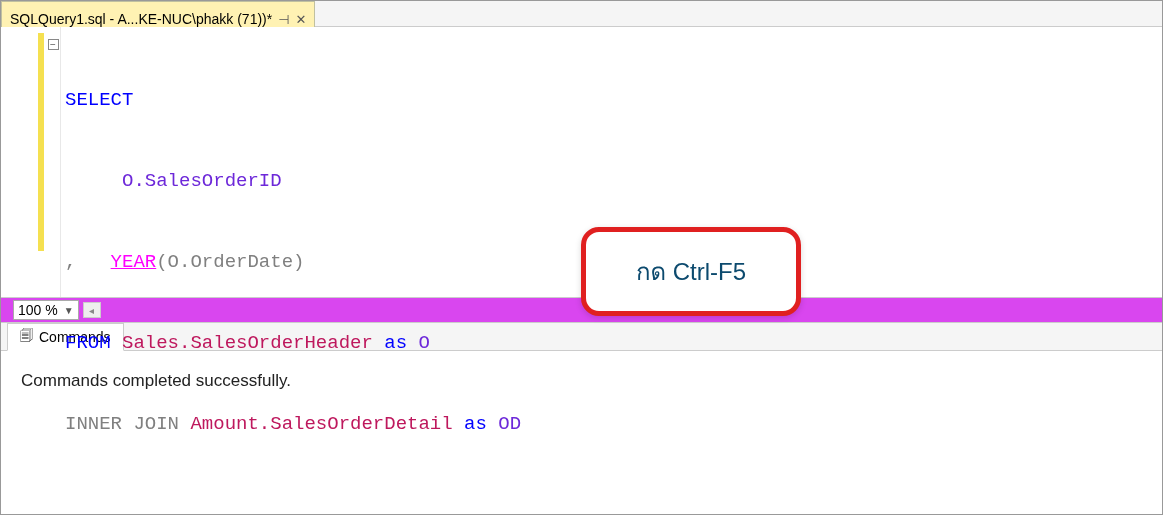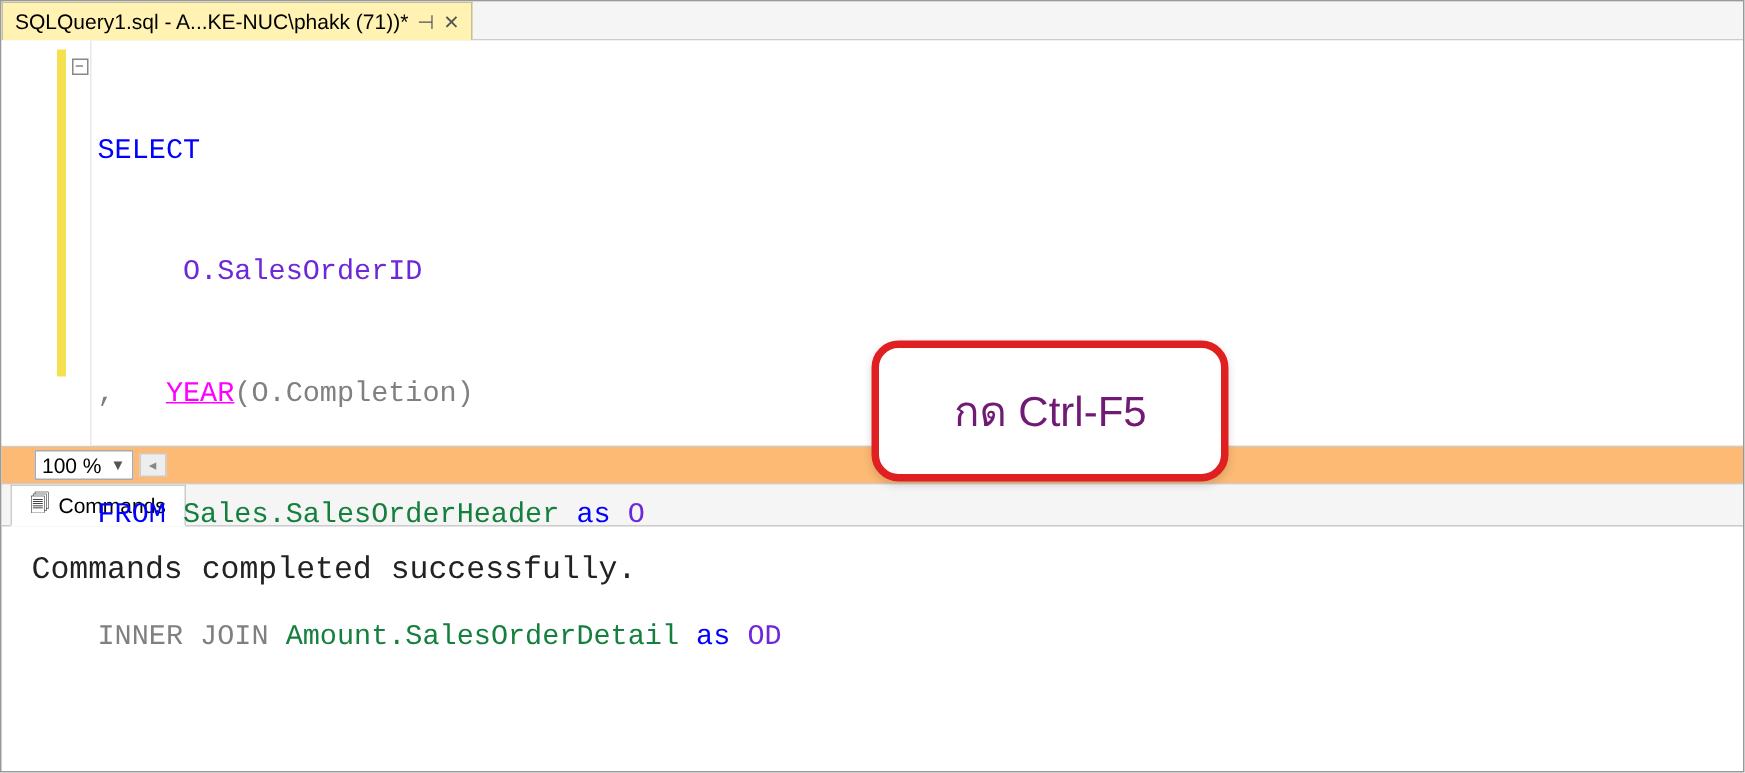--- a/index.html
+++ b/index.html
@@ -15,21 +15,21 @@
 
     .tab-bar {
       display: flex;
       align-items: center;
       background: #f5f5f5;
       border-bottom: 1px solid #ccc;
       height: 26px;
     }
     .tab {
       display: flex;
-      align-items: center;
+      align-items: flex-end;
       height: 26px;
       padding: 0 8px;
       background: #fff2b3;
       border: 1px solid #c0c0a0;
       border-bottom: none;
       font-size: 14px;
       gap: 6px;
     }
     .tab .pin-icon, .tab .close-icon {
       color: #555;
@@ -78,46 +78,46 @@
       padding: 6px 4px;
       font-family: Consolas, 'Courier New', monospace;
       font-size: 19px;
       line-height: 27px;
       white-space: pre;
       color: #333;
       position: relative;
     }
     .code-line { display: block; min-height: 27px; }
     .kw-blue { color: #0000ff; }
-    .kw-teal { color: #15803d; }
+    .kw-teal { color: #be185d; }
     .kw-magenta { color: #ff00ff; text-decoration: underline; }
     .kw-gray { color: #808080; }
     .kw-black { color: #6d28d9; }
 
     .callout {
       position: absolute;
       border: 5px solid #e02020;
       border-radius: 18px;
       padding: 20px 50px;
       background: #fff;
-      font-size: 28px;
-      color: #701a75;
+      font-size: 24px;
+      color: #0c4a6e;
       top: 200px;
       left: 580px;
       box-shadow: 0 2px 6px rgba(0,0,0,0.15);
     }
 
     .zoom-bar {
       height: 26px;
       display: flex;
       align-items: center;
       border-top: 1px solid #ccc;
       border-bottom: 1px solid #ccc;
-      background: #fdba74;
-      padding-left: 22px;
+      background: #d946ef;
+      padding-left: 12px;
       gap: 4px;
       font-size: 14px;
     }
     .zoom-dropdown {
       display: flex;
       align-items: center;
       border: 1px solid #aaa;
       background: #fff;
       padding: 1px 4px;
       gap: 6px;
@@ -142,22 +142,22 @@
       background: #fff;
       border: 1px solid #ccc;
       border-bottom: 1px solid #fff;
       font-size: 14px;
       margin-bottom: -1px;
     }
     .results-icon { font-size: 13px; }
 
     .results-body {
       padding: 14px 20px;
-      font-family: Liberation Mono, monospace;
-      font-size: 21px;
+      font-family: Liberation Sans, sans-serif;
+      font-size: 17px;
       color: #222;
       line-height: 32px;
     }
     .results-body .blank { height: 16px; }
   </style>
 </head>
 <body>
 
 <div class="tab-bar">
   <div class="tab">
@@ -170,21 +170,21 @@
 <div class="editor-pane">
   <div class="gutter">
     <div class="yellow-bar" style="height:218px;"></div>
     <div class="outline-bar">
       <div class="collapse-toggle">−</div>
     </div>
   </div>
   <div class="code-area">
     <span class="code-line"><span class="kw-blue">SELECT</span></span>
     <span class="code-line"><span>     </span><span class="kw-black">O.SalesOrderID</span></span>
-    <span class="code-line"><span class="kw-gray">,   </span><span class="kw-magenta">YEAR</span><span class="kw-gray">(O.Completion)</span></span>
+    <span class="code-line"><span class="kw-gray">,   </span><span class="kw-magenta">YEAR</span><span class="kw-gray">(O.OrderDate)</span></span>
     <span class="code-line"><span class="kw-blue">FROM</span><span class="kw-teal"> Sales.SalesOrderHeader </span><span class="kw-blue">as</span><span class="kw-black"> O</span></span>
     <span class="code-line"><span class="kw-gray">INNER JOIN</span><span class="kw-teal"> Amount.SalesOrderDetail </span><span class="kw-blue">as</span><span class="kw-black"> OD</span></span>
     
     
   </div>
 
   <div class="callout">
     <span>กด Ctrl-F5</span>
   </div>
 </div>

